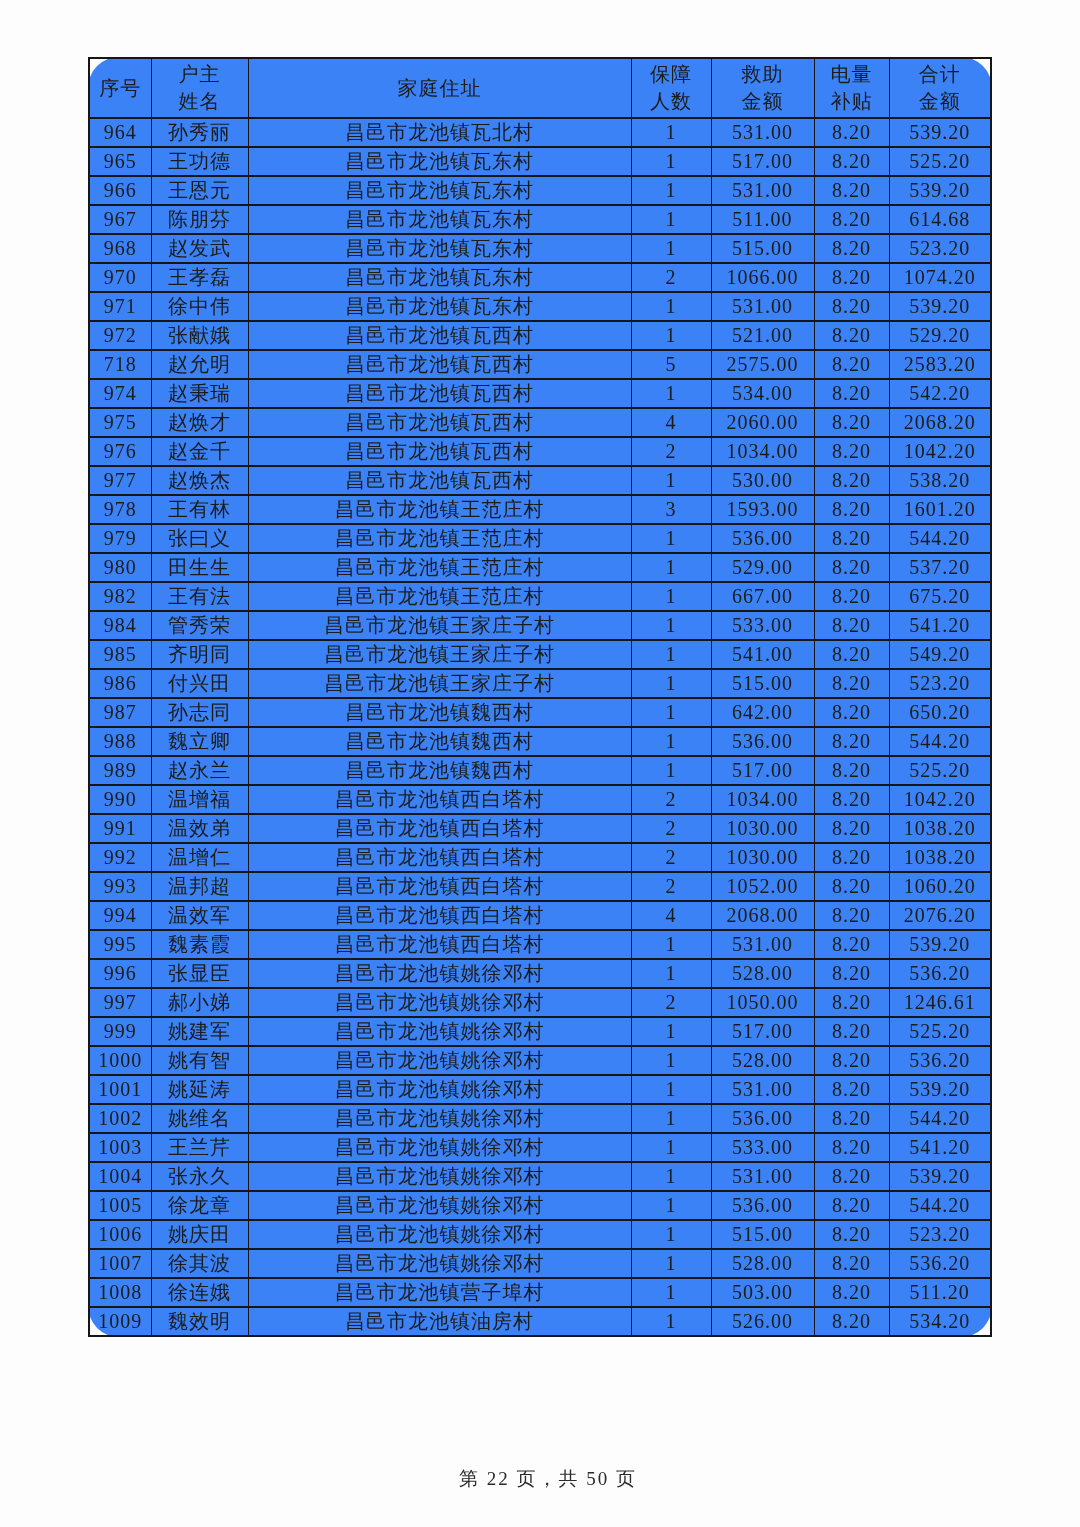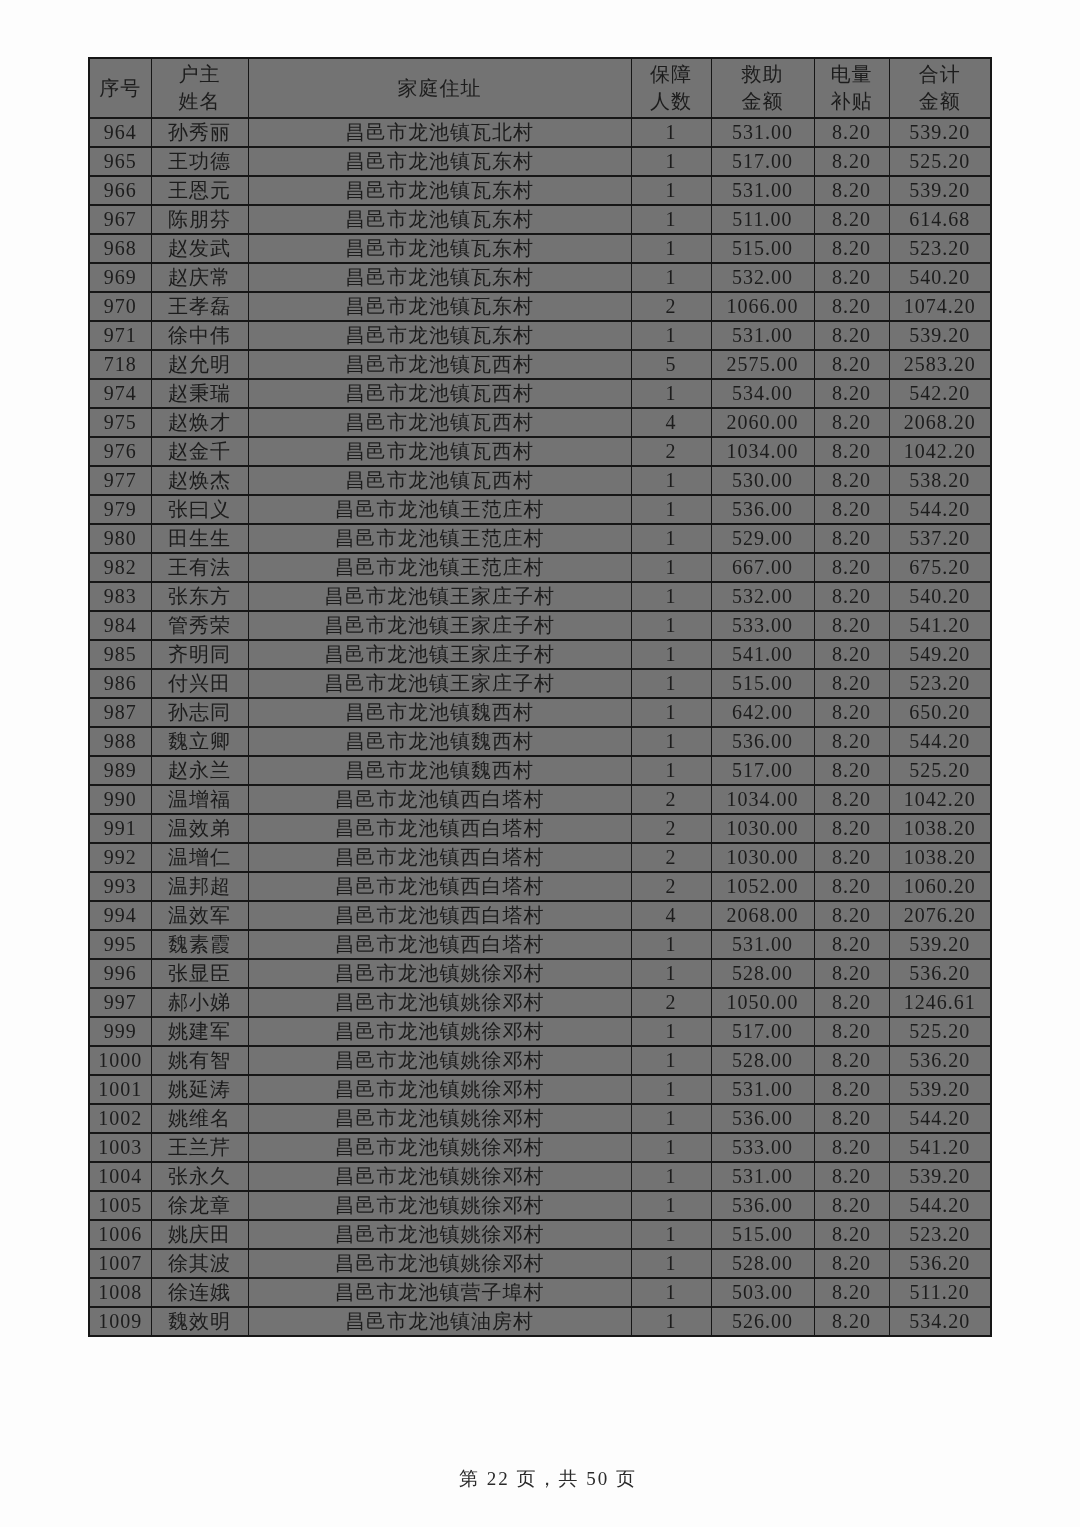--- a/index.html
+++ b/index.html
@@ -18,21 +18,22 @@
   }
   .table-wrap {
     position: absolute;
     top: 57px;
     left: 88px;
   }
   table.subsidy-table {
     border-collapse: collapse;
     table-layout: fixed;
     width: 902px;
-    background: #737373;
+    background: #3b82f6;
+    border-radius: 31px;
   }
   table.subsidy-table th,
   table.subsidy-table td {
     border-left: 1px solid #161616;
     border-right: 1px solid #161616;
     border-top: 2px solid #161616;
     border-bottom: 2px solid #161616;
     text-align: center;
     vertical-align: middle;
     padding: 0;
@@ -137,47 +138,47 @@
           <tr>
             <td>968</td>
             <td>赵发武</td>
             <td>昌邑市龙池镇瓦东村</td>
             <td>1</td>
             <td>515.00</td>
             <td>8.20</td>
             <td>523.20</td>
           </tr>
           <tr>
-            <td>969</td>
-            <td>赵庆常</td>
-            <td>昌邑市龙池镇瓦东村</td>
-            <td>1</td>
-            <td>532.00</td>
-            <td>8.20</td>
-            <td>540.20</td>
-          </tr>
-          <tr>
             <td>970</td>
             <td>王孝磊</td>
             <td>昌邑市龙池镇瓦东村</td>
             <td>2</td>
             <td>1066.00</td>
             <td>8.20</td>
             <td>1074.20</td>
           </tr>
           <tr>
             <td>971</td>
             <td>徐中伟</td>
             <td>昌邑市龙池镇瓦东村</td>
             <td>1</td>
             <td>531.00</td>
             <td>8.20</td>
             <td>539.20</td>
           </tr>
           <tr>
+            <td>972</td>
+            <td>张献娥</td>
+            <td>昌邑市龙池镇瓦西村</td>
+            <td>1</td>
+            <td>521.00</td>
+            <td>8.20</td>
+            <td>529.20</td>
+          </tr>
+          <tr>
             <td>718</td>
             <td>赵允明</td>
             <td>昌邑市龙池镇瓦西村</td>
             <td>5</td>
             <td>2575.00</td>
             <td>8.20</td>
             <td>2583.20</td>
           </tr>
           <tr>
             <td>974</td>
@@ -207,20 +208,29 @@
             <td>1042.20</td>
           </tr>
           <tr>
             <td>977</td>
             <td>赵焕杰</td>
             <td>昌邑市龙池镇瓦西村</td>
             <td>1</td>
             <td>530.00</td>
             <td>8.20</td>
             <td>538.20</td>
+          </tr>
+          <tr>
+            <td>978</td>
+            <td>王有林</td>
+            <td>昌邑市龙池镇王范庄村</td>
+            <td>3</td>
+            <td>1593.00</td>
+            <td>8.20</td>
+            <td>1601.20</td>
           </tr>
           <tr>
             <td>979</td>
             <td>张曰义</td>
             <td>昌邑市龙池镇王范庄村</td>
             <td>1</td>
             <td>536.00</td>
             <td>8.20</td>
             <td>544.20</td>
           </tr>
@@ -234,29 +244,20 @@
             <td>537.20</td>
           </tr>
           <tr>
             <td>982</td>
             <td>王有法</td>
             <td>昌邑市龙池镇王范庄村</td>
             <td>1</td>
             <td>667.00</td>
             <td>8.20</td>
             <td>675.20</td>
-          </tr>
-          <tr>
-            <td>983</td>
-            <td>张东方</td>
-            <td>昌邑市龙池镇王家庄子村</td>
-            <td>1</td>
-            <td>532.00</td>
-            <td>8.20</td>
-            <td>540.20</td>
           </tr>
           <tr>
             <td>984</td>
             <td>管秀荣</td>
             <td>昌邑市龙池镇王家庄子村</td>
             <td>1</td>
             <td>533.00</td>
             <td>8.20</td>
             <td>541.20</td>
           </tr>

